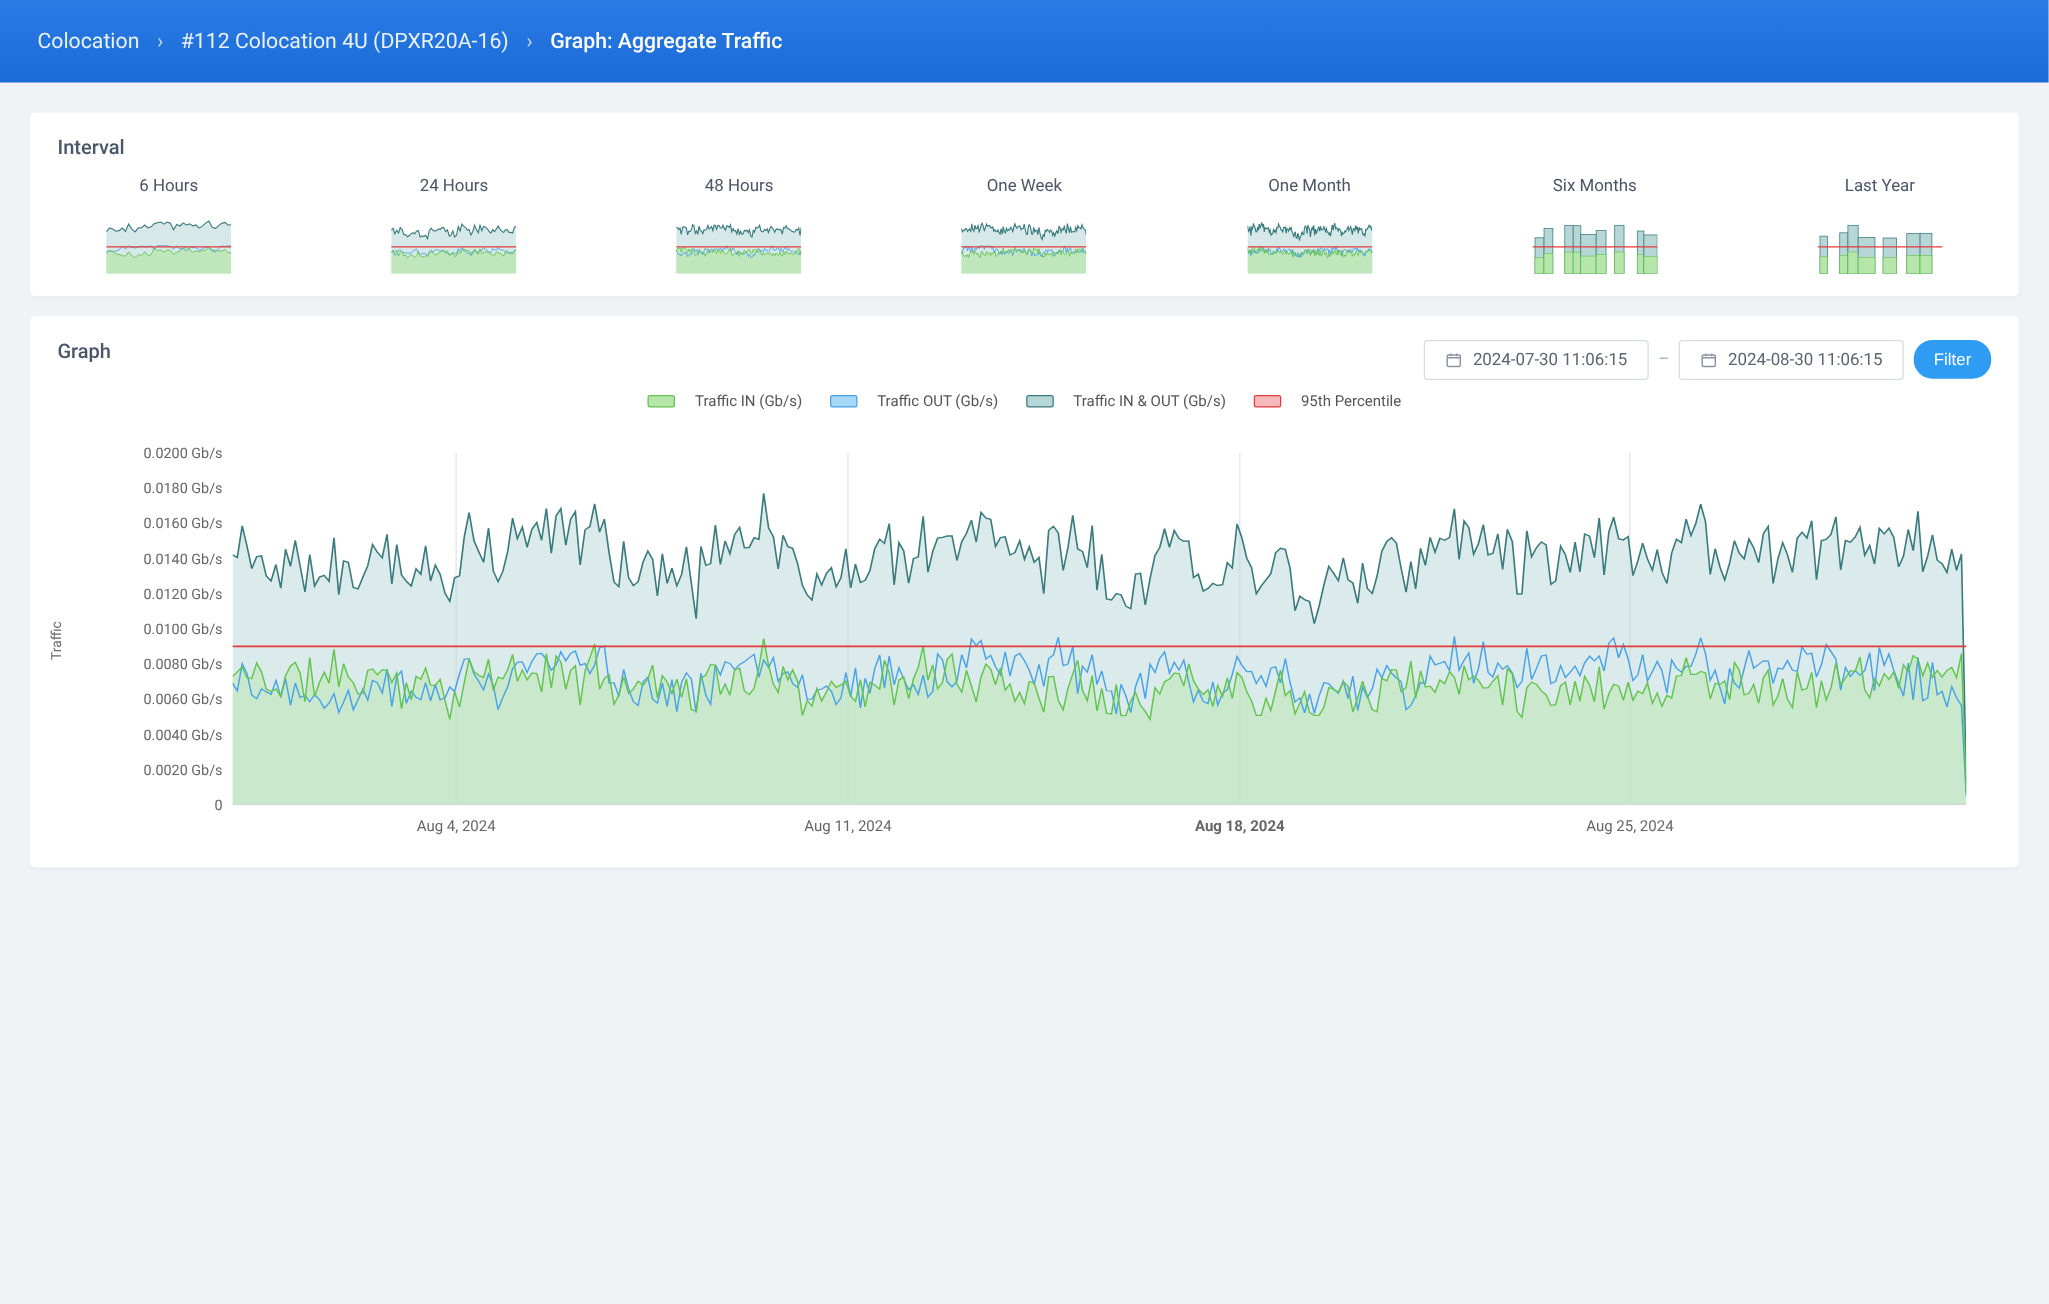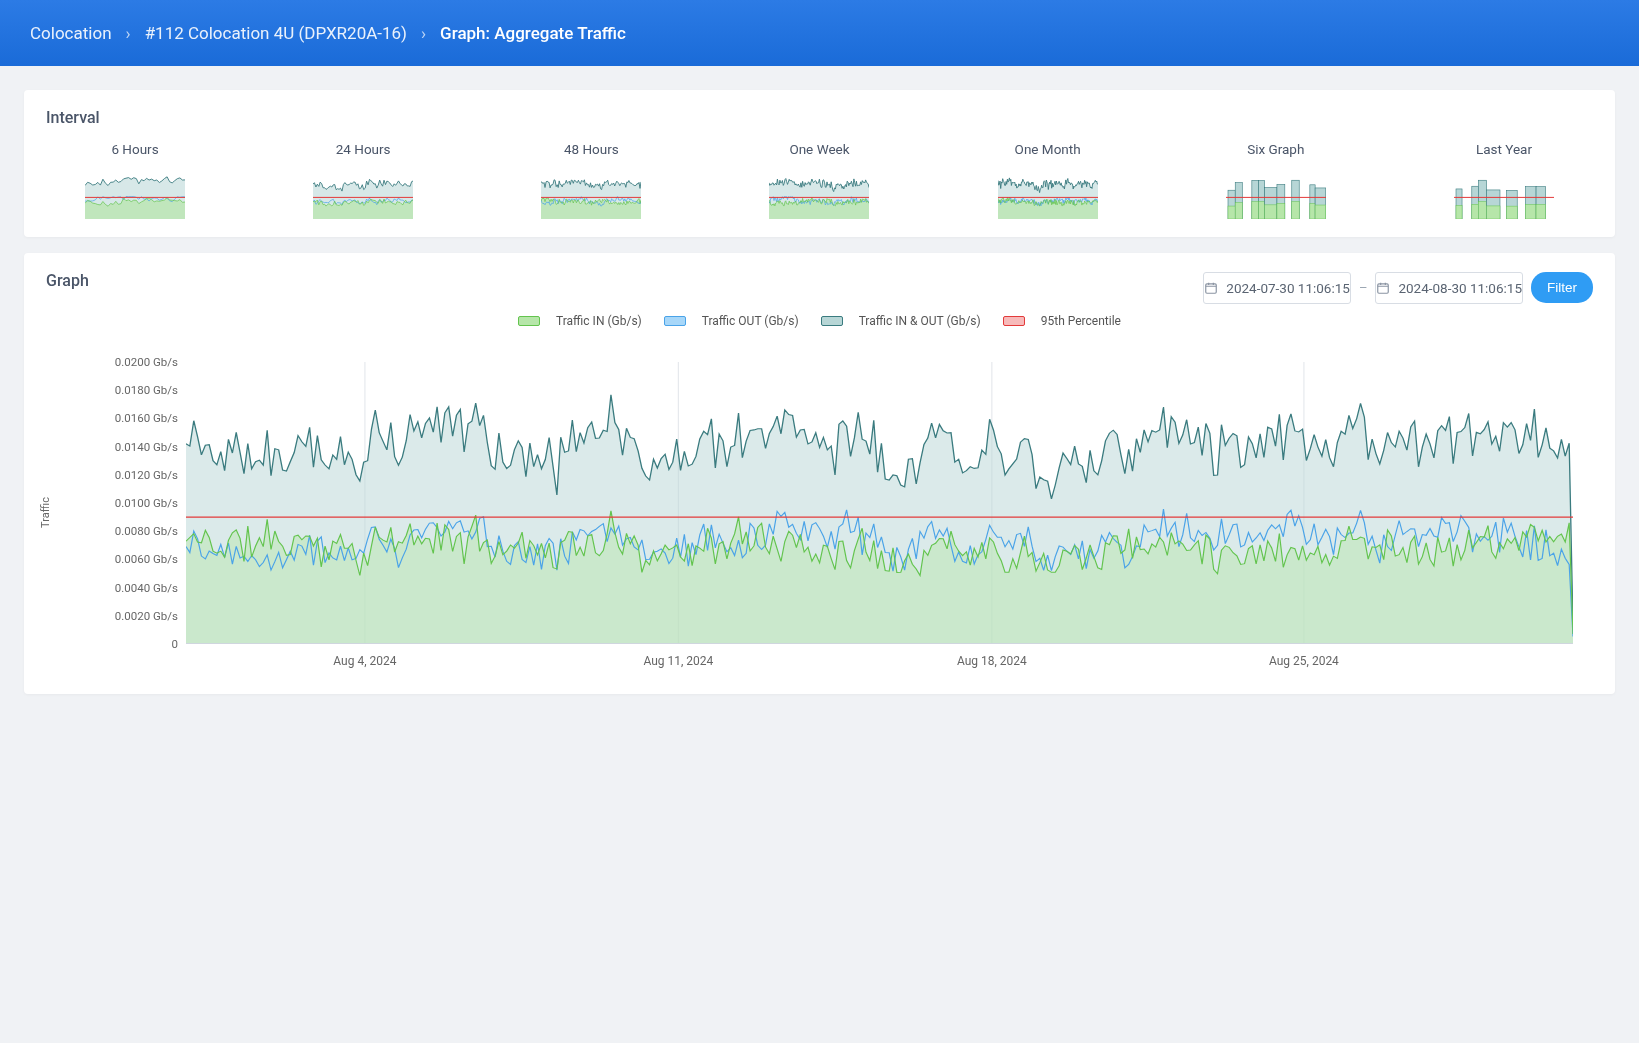--- a/index.html
+++ b/index.html
@@ -10,21 +10,21 @@
   .chev{margin:0 14px;opacity:.7}
   .page{padding:24px}
   .card{background:#fff;border-radius:4px;box-shadow:0 1px 3px rgba(0,0,0,.04);margin-bottom:16px;padding:18px 22px}
   .card h2{font-size:16px;font-weight:500;color:#4a5568;margin-bottom:14px}
   .intervals{display:flex;justify-content:space-between;padding:0 4px}
   .ivl{display:flex;flex-direction:column;align-items:center;width:170px;cursor:pointer}
   .ivl-label{font-size:13.5px;color:#4a5568;margin-bottom:14px}
   .thumb{width:100px;height:48px}
   .graph-head{display:flex;align-items:center;justify-content:space-between;margin-bottom:10px}
   .controls{display:flex;align-items:center;gap:8px}
-  .datebox{display:flex;align-items:center;gap:8px;border:1px solid #d8dde4;border-radius:3px;padding:7px 0;font-size:13.5px;color:#5a6472;background:#fff;cursor:pointer}
+  .datebox{display:flex;align-items:center;gap:8px;border:1px solid #d8dde4;border-radius:3px;padding:7px 16px;font-size:13.5px;color:#5a6472;background:#fff;cursor:pointer}
   .cal{width:14px;height:14px}
   .dash{color:#9aa5b1;font-size:13px}
   .filter-btn{background:#2f9cf4;color:#fff;border:none;border-radius:15px;padding:8px 16px;font-size:13.5px;cursor:pointer}
   .chart-wrap{position:relative;height:340px;margin-left:10px}
   .legend{display:flex;justify-content:center;gap:22px;font-size:12px;color:#555;margin-bottom:8px}
   .legend span{display:inline-flex;align-items:center;gap:16px}
   .swatch{width:22px;height:10px;border:1px solid rgba(0,0,0,.15);border-radius:2px}
   .plot{position:absolute;left:130px;right:20px;top:26px;bottom:32px}
   .yaxis{position:absolute;left:0;top:26px;bottom:32px;width:128px}
   .ylab{position:absolute;left:-26px;top:50%;transform:rotate(-90deg);font-size:11px;color:#666}
@@ -98,21 +98,21 @@
           <svg class="thumb" viewBox="0 0 100 48">
             <path d="M0.0 9.5 L0.7 14.2 L1.3 13.4 L2.0 10.0 L2.7 17.5 L3.4 11.0 L4.0 12.1 L4.7 7.7 L5.4 10.2 L6.0 10.8 L6.7 14.4 L7.4 14.5 L8.1 10.4 L8.7 13.3 L9.4 8.2 L10.1 11.1 L10.7 9.5 L11.4 6.9 L12.1 10.0 L12.8 8.3 L13.4 14.5 L14.1 11.2 L14.8 12.0 L15.4 11.6 L16.1 12.0 L16.8 11.2 L17.4 14.8 L18.1 13.1 L18.8 17.1 L19.5 15.9 L20.1 16.0 L20.8 12.8 L21.5 14.5 L22.1 13.1 L22.8 15.1 L23.5 11.0 L24.2 11.2 L24.8 8.2 L25.5 10.2 L26.2 10.8 L26.8 12.8 L27.5 13.2 L28.2 14.5 L28.9 10.9 L29.5 11.1 L30.2 10.6 L30.9 15.7 L31.5 11.8 L32.2 12.6 L32.9 13.9 L33.6 11.3 L34.2 12.6 L34.9 11.0 L35.6 14.3 L36.2 15.2 L36.9 18.7 L37.6 16.4 L38.3 14.4 L38.9 19.3 L39.6 19.6 L40.3 15.5 L40.9 18.1 L41.6 21.6 L42.3 17.8 L43.0 17.4 L43.6 14.2 L44.3 16.5 L45.0 16.7 L45.6 11.1 L46.3 9.8 L47.0 10.7 L47.7 15.9 L48.3 9.0 L49.0 11.3 L49.7 12.3 L50.3 18.5 L51.0 13.4 L51.7 11.1 L52.3 13.1 L53.0 9.3 L53.7 17.2 L54.4 12.2 L55.0 16.0 L55.7 13.6 L56.4 12.3 L57.0 10.3 L57.7 14.0 L58.4 10.0 L59.1 12.8 L59.7 12.9 L60.4 12.5 L61.1 10.3 L61.7 12.3 L62.4 14.2 L63.1 11.8 L63.8 14.8 L64.4 14.7 L65.1 16.4 L65.8 15.4 L66.4 18.0 L67.1 13.3 L67.8 8.9 L68.5 13.2 L69.1 9.5 L69.8 7.5 L70.5 11.9 L71.1 11.1 L71.8 12.0 L72.5 13.8 L73.2 11.8 L73.8 12.7 L74.5 13.1 L75.2 18.0 L75.8 15.0 L76.5 16.1 L77.2 15.5 L77.9 13.8 L78.5 14.5 L79.2 12.7 L79.9 12.2 L80.5 10.3 L81.2 13.4 L81.9 11.7 L82.6 10.3 L83.2 13.1 L83.9 16.8 L84.6 12.0 L85.2 12.2 L85.9 13.5 L86.6 9.3 L87.2 12.6 L87.9 10.5 L88.6 15.8 L89.3 10.8 L89.9 12.6 L90.6 12.1 L91.3 12.0 L91.9 14.8 L92.6 17.0 L93.3 16.0 L94.0 17.5 L94.6 12.5 L95.3 12.8 L96.0 11.7 L96.6 10.7 L97.3 9.3 L98.0 10.9 L98.7 10.0 L99.3 12.9 L100.0 13.3 L100 48 L0 48 Z" fill="#b7d6d6" fill-opacity="0.55"></path>
             <path d="M0.0 27.3 L0.7 30.4 L1.3 31.7 L2.0 28.8 L2.7 32.0 L3.4 28.2 L4.0 28.4 L4.7 26.6 L5.4 27.1 L6.0 29.3 L6.7 31.8 L7.4 30.7 L8.1 28.1 L8.7 29.7 L9.4 26.1 L10.1 30.0 L10.7 27.8 L11.4 26.1 L12.1 29.5 L12.8 29.5 L13.4 31.8 L14.1 28.6 L14.8 31.2 L15.4 28.9 L16.1 28.5 L16.8 32.0 L17.4 33.2 L18.1 32.5 L18.8 32.8 L19.5 32.3 L20.1 31.2 L20.8 29.6 L21.5 32.0 L22.1 31.1 L22.8 32.0 L23.5 31.1 L24.2 29.3 L24.8 29.6 L25.5 31.0 L26.2 30.1 L26.8 29.9 L27.5 31.2 L28.2 32.7 L28.9 30.9 L29.5 30.0 L30.2 30.0 L30.9 32.5 L31.5 30.5 L32.2 31.3 L32.9 32.8 L33.6 31.3 L34.2 31.3 L34.9 28.9 L35.6 29.9 L36.2 34.6 L36.9 34.2 L37.6 30.8 L38.3 30.8 L38.9 33.3 L39.6 33.0 L40.3 32.5 L40.9 34.5 L41.6 34.9 L42.3 33.6 L43.0 30.6 L43.6 31.4 L44.3 31.9 L45.0 31.7 L45.6 29.7 L46.3 28.7 L47.0 29.8 L47.7 32.2 L48.3 28.3 L49.0 29.2 L49.7 28.5 L50.3 33.4 L51.0 30.8 L51.7 28.9 L52.3 31.3 L53.0 28.7 L53.7 33.8 L54.4 30.7 L55.0 33.1 L55.7 30.8 L56.4 32.5 L57.0 28.5 L57.7 33.5 L58.4 29.5 L59.1 33.9 L59.7 32.4 L60.4 30.3 L61.1 29.2 L61.7 32.8 L62.4 32.6 L63.1 30.9 L63.8 34.7 L64.4 34.7 L65.1 32.3 L65.8 34.3 L66.4 33.5 L67.1 31.1 L67.8 29.7 L68.5 32.5 L69.1 30.1 L69.8 29.0 L70.5 31.1 L71.1 32.6 L71.8 29.9 L72.5 32.9 L73.2 29.1 L73.8 31.0 L74.5 31.8 L75.2 33.9 L75.8 29.4 L76.5 34.3 L77.2 34.9 L77.9 32.9 L78.5 34.0 L79.2 30.4 L79.9 30.7 L80.5 28.8 L81.2 29.9 L81.9 31.0 L82.6 29.7 L83.2 30.4 L83.9 34.1 L84.6 32.0 L85.2 32.5 L85.9 33.1 L86.6 30.0 L87.2 31.1 L87.9 31.5 L88.6 33.4 L89.3 30.0 L89.9 29.9 L90.6 31.2 L91.3 30.1 L91.9 31.0 L92.6 31.7 L93.3 31.7 L94.0 31.4 L94.6 29.8 L95.3 30.6 L96.0 29.0 L96.6 29.0 L97.3 29.6 L98.0 29.6 L98.7 29.9 L99.3 31.5 L100.0 30.3 L100 48 L0 48 Z" fill="#b6e6a9" fill-opacity="0.7"></path>
             <path d="M0.0 9.5 L0.7 14.2 L1.3 13.4 L2.0 10.0 L2.7 17.5 L3.4 11.0 L4.0 12.1 L4.7 7.7 L5.4 10.2 L6.0 10.8 L6.7 14.4 L7.4 14.5 L8.1 10.4 L8.7 13.3 L9.4 8.2 L10.1 11.1 L10.7 9.5 L11.4 6.9 L12.1 10.0 L12.8 8.3 L13.4 14.5 L14.1 11.2 L14.8 12.0 L15.4 11.6 L16.1 12.0 L16.8 11.2 L17.4 14.8 L18.1 13.1 L18.8 17.1 L19.5 15.9 L20.1 16.0 L20.8 12.8 L21.5 14.5 L22.1 13.1 L22.8 15.1 L23.5 11.0 L24.2 11.2 L24.8 8.2 L25.5 10.2 L26.2 10.8 L26.8 12.8 L27.5 13.2 L28.2 14.5 L28.9 10.9 L29.5 11.1 L30.2 10.6 L30.9 15.7 L31.5 11.8 L32.2 12.6 L32.9 13.9 L33.6 11.3 L34.2 12.6 L34.9 11.0 L35.6 14.3 L36.2 15.2 L36.9 18.7 L37.6 16.4 L38.3 14.4 L38.9 19.3 L39.6 19.6 L40.3 15.5 L40.9 18.1 L41.6 21.6 L42.3 17.8 L43.0 17.4 L43.6 14.2 L44.3 16.5 L45.0 16.7 L45.6 11.1 L46.3 9.8 L47.0 10.7 L47.7 15.9 L48.3 9.0 L49.0 11.3 L49.7 12.3 L50.3 18.5 L51.0 13.4 L51.7 11.1 L52.3 13.1 L53.0 9.3 L53.7 17.2 L54.4 12.2 L55.0 16.0 L55.7 13.6 L56.4 12.3 L57.0 10.3 L57.7 14.0 L58.4 10.0 L59.1 12.8 L59.7 12.9 L60.4 12.5 L61.1 10.3 L61.7 12.3 L62.4 14.2 L63.1 11.8 L63.8 14.8 L64.4 14.7 L65.1 16.4 L65.8 15.4 L66.4 18.0 L67.1 13.3 L67.8 8.9 L68.5 13.2 L69.1 9.5 L69.8 7.5 L70.5 11.9 L71.1 11.1 L71.8 12.0 L72.5 13.8 L73.2 11.8 L73.8 12.7 L74.5 13.1 L75.2 18.0 L75.8 15.0 L76.5 16.1 L77.2 15.5 L77.9 13.8 L78.5 14.5 L79.2 12.7 L79.9 12.2 L80.5 10.3 L81.2 13.4 L81.9 11.7 L82.6 10.3 L83.2 13.1 L83.9 16.8 L84.6 12.0 L85.2 12.2 L85.9 13.5 L86.6 9.3 L87.2 12.6 L87.9 10.5 L88.6 15.8 L89.3 10.8 L89.9 12.6 L90.6 12.1 L91.3 12.0 L91.9 14.8 L92.6 17.0 L93.3 16.0 L94.0 17.5 L94.6 12.5 L95.3 12.8 L96.0 11.7 L96.6 10.7 L97.3 9.3 L98.0 10.9 L98.7 10.0 L99.3 12.9 L100.0 13.3" fill="none" stroke="#3a7b7f" stroke-width="0.9"></path>
             <path d="M0.0 30.2 L0.7 31.8 L1.3 29.7 L2.0 29.2 L2.7 33.5 L3.4 30.8 L4.0 31.7 L4.7 29.0 L5.4 31.1 L6.0 29.4 L6.7 30.6 L7.4 31.7 L8.1 30.3 L8.7 31.6 L9.4 30.1 L10.1 29.1 L10.7 29.7 L11.4 28.9 L12.1 28.5 L12.8 26.9 L13.4 30.7 L14.1 30.6 L14.8 28.8 L15.4 30.7 L16.1 31.4 L16.8 27.2 L17.4 29.6 L18.1 28.6 L18.8 32.3 L19.5 31.6 L20.1 32.8 L20.8 31.2 L21.5 30.5 L22.1 30.0 L22.8 31.1 L23.5 27.9 L24.2 29.9 L24.8 26.6 L25.5 27.2 L26.2 28.7 L26.8 30.9 L27.5 30.0 L28.2 29.7 L28.9 28.0 L29.5 29.1 L30.2 28.6 L30.9 31.2 L31.5 29.4 L32.2 29.3 L32.9 29.0 L33.6 28.0 L34.2 29.3 L34.9 30.1 L35.6 32.4 L36.2 28.6 L36.9 32.5 L37.6 33.6 L38.3 31.6 L38.9 34.0 L39.6 34.6 L40.3 31.0 L40.9 31.6 L41.6 34.8 L42.3 32.2 L43.0 34.8 L43.6 30.8 L44.3 32.7 L45.0 33.0 L45.6 29.4 L46.3 29.1 L47.0 29.0 L47.7 31.6 L48.3 28.8 L49.0 30.1 L49.7 31.8 L50.3 33.1 L51.0 30.6 L51.7 30.1 L52.3 29.8 L53.0 28.6 L53.7 31.4 L54.4 29.5 L55.0 31.0 L55.7 30.8 L56.4 27.8 L57.0 29.7 L57.7 28.5 L58.4 28.4 L59.1 27.0 L59.7 28.4 L60.4 30.2 L61.1 29.1 L61.7 27.6 L62.4 29.6 L63.1 28.9 L63.8 28.1 L64.4 28.0 L65.1 32.1 L65.8 29.1 L66.4 32.5 L67.1 30.2 L67.8 27.1 L68.5 28.7 L69.1 27.4 L69.8 26.5 L70.5 28.8 L71.1 26.5 L71.8 30.0 L72.5 28.9 L73.2 30.7 L73.8 29.7 L74.5 29.3 L75.2 32.1 L75.8 33.7 L76.5 29.9 L77.2 28.6 L77.9 28.9 L78.5 28.6 L79.2 30.3 L79.9 29.5 L80.5 29.6 L81.2 31.5 L81.9 28.6 L82.6 28.6 L83.2 30.7 L83.9 30.7 L84.6 28.0 L85.2 27.7 L85.9 28.4 L86.6 27.3 L87.2 29.5 L87.9 27.0 L88.6 30.5 L89.3 28.8 L89.9 30.8 L90.6 28.9 L91.3 29.9 L91.9 31.8 L92.6 33.3 L93.3 32.3 L94.0 34.0 L94.6 30.7 L95.3 30.2 L96.0 30.6 L96.6 29.7 L97.3 27.8 L98.0 29.3 L98.7 28.2 L99.3 29.3 L100.0 31.0" fill="none" stroke="#4aa3e8" stroke-width="0.7"></path>
             <path d="M0.0 27.3 L0.7 30.4 L1.3 31.7 L2.0 28.8 L2.7 32.0 L3.4 28.2 L4.0 28.4 L4.7 26.6 L5.4 27.1 L6.0 29.3 L6.7 31.8 L7.4 30.7 L8.1 28.1 L8.7 29.7 L9.4 26.1 L10.1 30.0 L10.7 27.8 L11.4 26.1 L12.1 29.5 L12.8 29.5 L13.4 31.8 L14.1 28.6 L14.8 31.2 L15.4 28.9 L16.1 28.5 L16.8 32.0 L17.4 33.2 L18.1 32.5 L18.8 32.8 L19.5 32.3 L20.1 31.2 L20.8 29.6 L21.5 32.0 L22.1 31.1 L22.8 32.0 L23.5 31.1 L24.2 29.3 L24.8 29.6 L25.5 31.0 L26.2 30.1 L26.8 29.9 L27.5 31.2 L28.2 32.7 L28.9 30.9 L29.5 30.0 L30.2 30.0 L30.9 32.5 L31.5 30.5 L32.2 31.3 L32.9 32.8 L33.6 31.3 L34.2 31.3 L34.9 28.9 L35.6 29.9 L36.2 34.6 L36.9 34.2 L37.6 30.8 L38.3 30.8 L38.9 33.3 L39.6 33.0 L40.3 32.5 L40.9 34.5 L41.6 34.9 L42.3 33.6 L43.0 30.6 L43.6 31.4 L44.3 31.9 L45.0 31.7 L45.6 29.7 L46.3 28.7 L47.0 29.8 L47.7 32.2 L48.3 28.3 L49.0 29.2 L49.7 28.5 L50.3 33.4 L51.0 30.8 L51.7 28.9 L52.3 31.3 L53.0 28.7 L53.7 33.8 L54.4 30.7 L55.0 33.1 L55.7 30.8 L56.4 32.5 L57.0 28.5 L57.7 33.5 L58.4 29.5 L59.1 33.9 L59.7 32.4 L60.4 30.3 L61.1 29.2 L61.7 32.8 L62.4 32.6 L63.1 30.9 L63.8 34.7 L64.4 34.7 L65.1 32.3 L65.8 34.3 L66.4 33.5 L67.1 31.1 L67.8 29.7 L68.5 32.5 L69.1 30.1 L69.8 29.0 L70.5 31.1 L71.1 32.6 L71.8 29.9 L72.5 32.9 L73.2 29.1 L73.8 31.0 L74.5 31.8 L75.2 33.9 L75.8 29.4 L76.5 34.3 L77.2 34.9 L77.9 32.9 L78.5 34.0 L79.2 30.4 L79.9 30.7 L80.5 28.8 L81.2 29.9 L81.9 31.0 L82.6 29.7 L83.2 30.4 L83.9 34.1 L84.6 32.0 L85.2 32.5 L85.9 33.1 L86.6 30.0 L87.2 31.1 L87.9 31.5 L88.6 33.4 L89.3 30.0 L89.9 29.9 L90.6 31.2 L91.3 30.1 L91.9 31.0 L92.6 31.7 L93.3 31.7 L94.0 31.4 L94.6 29.8 L95.3 30.6 L96.0 29.0 L96.6 29.0 L97.3 29.6 L98.0 29.6 L98.7 29.9 L99.3 31.5 L100.0 30.3" fill="none" stroke="#63c44e" stroke-width="0.7"></path>
             <line x1="0" x2="100" y1="26.400000000000002" y2="26.400000000000002" stroke="#e33a3a" stroke-width="1"></line>
           </svg>
         </div>
         <div class="ivl">
-          <div class="ivl-label">Six Graph</div>
+          <div class="ivl-label">Six Months</div>
           <svg class="thumb" viewBox="0 0 100 48">
             <rect x="2" y="19.222476756200194" width="7.235386265441775" height="28.777523243799806" fill="#b7d6d6" stroke="#3a7b7f" stroke-width="0.6"></rect>
             <rect x="2" y="35.05011454029009" width="7.235386265441775" height="12.949885459709913" fill="#b6e6a9" stroke="#63c44e" stroke-width="0.5"></rect>
             <rect x="9.235386265441775" y="11.667712795548141" width="7.054085588082671" height="36.33228720445186" fill="#b7d6d6" stroke="#3a7b7f" stroke-width="0.6"></rect>
             <rect x="9.235386265441775" y="31.65047075799666" width="7.054085588082671" height="16.34952924200334" fill="#b6e6a9" stroke="#63c44e" stroke-width="0.5"></rect>
             <rect x="25.835451263934374" y="9.435167284682393" width="6.732561798766255" height="38.56483271531761" fill="#b7d6d6" stroke="#3a7b7f" stroke-width="0.6"></rect>
             <rect x="25.835451263934374" y="30.645825278107075" width="6.732561798766255" height="17.354174721892925" fill="#b6e6a9" stroke="#63c44e" stroke-width="0.5"></rect>
             <rect x="32.56801306270063" y="9.554093685466796" width="6.053859974257648" height="38.445906314533204" fill="#b7d6d6" stroke="#3a7b7f" stroke-width="0.6"></rect>
             <rect x="32.56801306270063" y="30.69934215846006" width="6.053859974257648" height="17.30065784153994" fill="#b6e6a9" stroke="#63c44e" stroke-width="0.5"></rect>
             <rect x="38.62187303695828" y="16.559095602482557" width="12.319472437724471" height="31.440904397517443" fill="#b7d6d6" stroke="#3a7b7f" stroke-width="0.6"></rect>
@@ -219,19 +219,19 @@
             <path d="M0.0 81.8 L3.2 84.1 L6.5 58.7 L9.7 74.9 L12.9 92.9 L16.2 83.2 L19.4 82.6 L22.6 98.7 L25.8 102.8 L29.1 89.6 L32.3 108.6 L35.5 77.4 L38.8 91.0 L42.0 70.3 L45.2 90.4 L48.5 111.6 L51.7 81.6 L54.9 106.8 L58.2 99.7 L61.4 98.3 L64.6 103.1 L67.9 68.2 L71.1 113.7 L74.3 86.7 L77.5 87.8 L80.8 108.0 L84.0 109.1 L87.2 99.8 L90.5 90.5 L93.7 73.6 L96.9 79.8 L100.2 84.3 L103.4 65.4 L106.6 105.2 L109.9 73.6 L113.1 97.8 L116.3 103.0 L119.6 106.8 L122.8 93.0 L126.0 97.3 L129.2 74.6 L132.5 102.8 L135.7 90.1 L138.9 97.3 L142.2 112.7 L145.4 119.1 L148.6 100.2 L151.9 98.7 L155.1 67.3 L158.3 48.0 L161.6 70.6 L164.8 79.4 L168.0 87.9 L171.3 60.5 L174.5 94.7 L177.7 103.3 L180.9 95.1 L184.2 78.7 L187.4 52.5 L190.6 69.0 L193.9 59.7 L197.1 75.8 L200.3 61.5 L203.6 56.0 L206.8 70.2 L210.0 44.8 L213.3 80.5 L216.5 50.8 L219.7 44.9 L223.0 74.2 L226.2 53.3 L229.4 47.4 L232.6 90.0 L235.9 61.8 L239.1 59.3 L242.3 41.1 L245.6 63.7 L248.8 53.3 L252.0 80.5 L255.3 103.7 L258.5 107.3 L261.7 71.1 L265.0 100.1 L268.2 106.5 L271.4 103.3 L274.7 87.6 L277.9 78.8 L281.1 85.5 L284.3 114.8 L287.6 81.0 L290.8 104.7 L294.0 92.6 L297.3 106.7 L300.5 97.5 L303.7 75.5 L307.0 104.6 L310.2 133.0 L313.4 75.2 L316.7 90.3 L319.9 88.9 L323.1 58.0 L326.4 89.6 L329.6 70.7 L332.8 81.0 L336.0 65.6 L339.3 60.0 L342.5 76.3 L345.7 76.0 L349.0 68.2 L352.2 69.4 L355.4 32.7 L358.7 60.5 L361.9 67.4 L365.1 93.2 L368.4 66.2 L371.6 75.4 L374.8 76.7 L378.1 88.9 L381.3 106.3 L384.5 114.0 L387.7 118.0 L391.0 97.2 L394.2 106.0 L397.4 96.6 L400.7 92.2 L403.9 107.4 L407.1 100.2 L410.4 77.1 L413.6 108.4 L416.8 89.3 L420.1 104.0 L423.3 102.2 L426.5 94.4 L429.7 77.0 L433.0 69.3 L436.2 72.7 L439.4 56.9 L442.7 105.9 L445.9 72.1 L449.1 78.8 L452.4 104.6 L455.6 85.0 L458.8 83.4 L462.1 51.1 L465.3 95.7 L468.5 79.2 L471.8 68.4 L475.0 67.9 L478.2 66.8 L481.4 66.7 L484.7 86.4 L487.9 71.4 L491.1 64.6 L494.4 54.1 L497.6 71.8 L500.8 47.9 L504.1 52.5 L507.3 53.5 L510.5 75.2 L513.8 68.0 L517.0 67.4 L520.2 82.0 L523.5 80.0 L526.7 70.7 L529.9 85.4 L533.1 75.4 L536.4 87.8 L539.6 84.0 L542.8 113.0 L546.1 62.2 L549.3 59.0 L552.5 64.3 L555.8 94.4 L559.0 75.9 L562.2 50.3 L565.5 77.2 L568.7 79.1 L571.9 92.1 L575.2 58.4 L578.4 110.2 L581.6 81.4 L584.8 117.1 L588.1 118.0 L591.3 112.9 L594.5 113.8 L597.8 123.1 L601.0 124.9 L604.2 97.3 L607.5 96.6 L610.7 122.0 L613.9 100.9 L617.2 82.4 L620.4 76.0 L623.6 61.0 L626.9 75.8 L630.1 62.4 L633.3 68.8 L636.5 71.0 L639.8 70.7 L643.0 100.1 L646.2 97.2 L649.5 110.9 L652.7 108.7 L655.9 104.7 L659.2 106.4 L662.4 105.8 L665.6 88.1 L668.9 92.4 L672.1 57.2 L675.3 68.0 L678.6 84.6 L681.8 91.9 L685.0 113.1 L688.2 106.9 L691.5 101.9 L694.7 97.0 L697.9 80.2 L701.2 76.6 L704.4 77.4 L707.6 92.7 L710.9 126.6 L714.1 115.0 L717.3 117.7 L720.6 119.2 L723.8 136.9 L727.0 123.0 L730.3 105.6 L733.5 91.1 L736.7 96.5 L739.9 102.6 L743.2 84.2 L746.4 101.9 L749.6 104.4 L752.9 120.6 L756.1 88.4 L759.3 108.8 L762.6 112.8 L765.8 98.8 L769.0 78.9 L772.3 71.2 L775.5 68.2 L778.7 72.4 L781.9 92.6 L785.2 111.7 L788.4 87.3 L791.6 109.2 L794.9 76.7 L798.1 90.3 L801.3 67.9 L804.6 79.8 L807.8 68.6 L811.0 70.2 L814.3 67.9 L817.5 45.0 L820.7 85.6 L824.0 54.8 L827.2 60.2 L830.4 81.4 L833.6 73.0 L836.9 57.7 L840.1 82.0 L843.3 80.6 L846.6 65.1 L849.8 93.5 L853.0 61.5 L856.3 71.4 L859.5 113.3 L862.7 113.0 L866.0 62.7 L869.2 83.4 L872.4 76.2 L875.7 71.5 L878.9 73.9 L882.1 105.5 L885.3 102.7 L888.6 75.0 L891.8 81.7 L895.0 95.9 L898.3 71.7 L901.5 95.5 L904.7 65.2 L908.0 66.9 L911.2 84.1 L914.4 52.4 L917.7 98.0 L920.9 63.4 L924.1 51.8 L927.4 68.9 L930.6 69.9 L933.8 67.2 L937.0 98.5 L940.3 86.7 L943.5 72.6 L946.7 85.1 L950.0 94.1 L953.2 77.7 L956.4 95.7 L959.7 104.8 L962.9 80.5 L966.1 69.3 L969.4 72.1 L972.6 53.3 L975.8 66.5 L979.1 56.6 L982.3 41.4 L985.5 55.0 L988.7 97.6 L992.0 77.0 L995.2 91.6 L998.4 101.9 L1001.7 88.3 L1004.9 70.5 L1008.1 80.6 L1011.4 85.0 L1014.6 69.2 L1017.8 76.1 L1021.1 88.1 L1024.3 64.9 L1027.5 59.1 L1030.8 104.8 L1034.0 85.1 L1037.2 72.1 L1040.4 81.9 L1043.7 95.9 L1046.9 68.6 L1050.1 63.7 L1053.4 68.4 L1056.6 54.6 L1059.8 101.8 L1063.1 70.4 L1066.3 69.5 L1069.5 65.6 L1072.8 51.5 L1076.0 94.0 L1079.2 70.4 L1082.5 71.8 L1085.7 67.6 L1088.9 59.9 L1092.1 82.1 L1095.4 74.4 L1098.6 89.3 L1101.8 60.7 L1105.1 65.1 L1108.3 60.6 L1111.5 67.8 L1114.8 91.5 L1118.0 82.8 L1121.2 61.6 L1124.5 78.5 L1127.7 47.1 L1130.9 95.4 L1134.2 82.8 L1137.4 65.9 L1140.6 86.2 L1143.8 88.9 L1147.1 95.9 L1150.3 77.3 L1153.5 94.2 L1156.8 81.2 L1160.0 264.8" fill="none" stroke="#3a7b7f" stroke-width="1.1"></path>
             <path d="M0.0 184.5 L3.2 190.6 L6.5 169.1 L9.7 176.9 L12.9 194.1 L16.2 196.9 L19.4 189.0 L22.6 191.5 L25.8 193.5 L29.1 182.5 L32.3 195.3 L35.5 181.0 L38.8 202.1 L42.0 184.4 L45.2 196.0 L48.5 194.2 L51.7 199.4 L54.9 193.6 L58.2 197.7 L61.4 204.6 L64.6 200.5 L67.9 192.8 L71.1 208.1 L74.3 199.7 L77.5 190.3 L80.8 205.8 L84.0 197.8 L87.2 189.3 L90.5 198.2 L93.7 182.4 L96.9 184.1 L100.2 192.4 L103.4 173.2 L106.6 203.2 L109.9 179.3 L113.1 174.9 L116.3 200.7 L119.6 191.0 L122.8 195.9 L126.0 197.9 L129.2 184.1 L132.5 198.6 L135.7 185.8 L138.9 197.9 L142.2 196.3 L145.4 187.6 L148.6 191.2 L151.9 177.0 L155.1 165.4 L158.3 164.9 L161.6 177.3 L164.8 183.2 L168.0 190.0 L171.3 177.1 L174.5 186.6 L177.7 205.6 L180.9 195.9 L184.2 187.2 L187.4 172.9 L190.6 167.9 L193.9 167.5 L197.1 175.9 L200.3 167.2 L203.6 161.1 L206.8 160.7 L210.0 165.7 L213.3 174.1 L216.5 169.9 L219.7 159.4 L223.0 166.7 L226.2 160.8 L229.4 158.8 L232.6 170.1 L235.9 168.9 L239.1 177.0 L242.3 170.0 L245.6 156.3 L248.8 154.7 L252.0 184.6 L255.3 184.3 L258.5 195.2 L261.7 173.6 L265.0 189.2 L268.2 199.3 L271.4 202.4 L274.7 183.4 L277.9 179.7 L281.1 197.4 L284.3 200.5 L287.6 184.5 L290.8 203.1 L294.0 181.7 L297.3 207.4 L300.5 183.7 L303.7 176.4 L307.0 181.1 L310.2 208.1 L313.4 176.7 L316.7 194.2 L319.9 201.5 L323.1 169.8 L326.4 178.0 L329.6 167.5 L332.8 168.8 L336.0 173.7 L339.3 169.5 L342.5 167.5 L345.7 164.3 L349.0 161.6 L352.2 179.7 L355.4 165.9 L358.7 172.0 L361.9 164.0 L365.1 183.2 L368.4 176.8 L371.6 175.5 L374.8 184.9 L378.1 187.9 L381.3 177.8 L384.5 197.5 L387.7 197.2 L391.0 190.2 L394.2 189.2 L397.4 186.9 L400.7 191.1 L403.9 201.6 L407.1 196.2 L410.4 176.0 L413.6 195.3 L416.8 172.2 L420.1 204.3 L423.3 180.6 L426.5 192.6 L429.7 172.9 L433.0 162.0 L436.2 188.5 L439.4 162.8 L442.7 185.9 L445.9 172.2 L449.1 181.1 L452.4 189.8 L455.6 185.8 L458.8 193.5 L462.1 178.1 L465.3 195.7 L468.5 191.3 L471.8 161.3 L475.0 166.0 L478.2 183.3 L481.4 187.5 L484.7 183.1 L487.9 161.8 L491.1 172.4 L494.4 149.3 L497.6 154.4 L500.8 150.4 L504.1 165.2 L507.3 162.3 L510.5 171.4 L513.8 177.8 L517.0 159.4 L520.2 178.8 L523.5 162.9 L526.7 160.7 L529.9 166.6 L533.1 174.2 L536.4 185.4 L539.6 169.4 L542.8 187.2 L546.1 164.9 L549.3 161.9 L552.5 147.8 L555.8 170.5 L559.0 169.2 L562.2 155.2 L565.5 192.9 L568.7 171.0 L571.9 175.6 L575.2 161.8 L578.4 185.5 L581.6 174.8 L584.8 190.6 L588.1 190.8 L591.3 209.2 L594.5 185.4 L597.8 194.8 L601.0 208.1 L604.2 187.2 L607.5 176.4 L610.7 196.9 L613.9 169.4 L617.2 176.1 L620.4 164.7 L623.6 159.6 L626.9 176.5 L630.1 167.9 L633.3 174.1 L636.5 166.2 L639.8 183.6 L643.0 199.4 L646.2 190.1 L649.5 199.3 L652.7 200.9 L655.9 183.5 L659.2 202.0 L662.4 192.8 L665.6 189.8 L668.9 177.6 L672.1 163.2 L675.3 170.1 L678.6 175.3 L681.8 175.2 L685.0 184.8 L688.2 178.6 L691.5 187.1 L694.7 172.6 L697.9 171.4 L701.2 184.4 L704.4 164.8 L707.6 184.2 L710.9 199.5 L714.1 196.3 L717.3 208.3 L720.6 193.1 L723.8 208.6 L727.0 194.7 L730.3 184.0 L733.5 185.1 L736.7 189.2 L739.9 192.6 L743.2 182.8 L746.4 196.8 L749.6 178.8 L752.9 206.6 L756.1 187.5 L759.3 196.1 L762.6 189.0 L765.8 173.3 L769.0 180.2 L772.3 170.5 L775.5 176.5 L778.7 180.4 L781.9 183.2 L785.2 205.8 L788.4 202.4 L791.6 194.7 L794.9 183.9 L798.1 184.7 L801.3 162.9 L804.6 169.9 L807.8 168.6 L811.0 167.2 L814.3 174.6 L817.5 147.1 L820.7 174.0 L824.0 166.2 L827.2 160.3 L830.4 184.6 L833.6 172.9 L836.9 151.3 L840.1 175.9 L843.3 179.6 L846.6 168.4 L849.8 173.4 L853.0 170.5 L856.3 176.3 L859.5 188.0 L862.7 183.2 L866.0 156.7 L869.2 181.6 L872.4 172.9 L875.7 162.8 L878.9 162.1 L882.1 185.0 L885.3 183.0 L888.6 170.5 L891.8 180.0 L895.0 175.9 L898.3 170.8 L901.5 178.5 L904.7 168.3 L908.0 162.9 L911.2 166.7 L914.4 162.9 L917.7 174.8 L920.9 152.5 L924.1 148.3 L927.4 164.2 L930.6 153.7 L933.8 165.4 L937.0 182.3 L940.3 177.8 L943.5 161.7 L946.7 182.8 L950.0 175.3 L953.2 167.2 L956.4 174.6 L959.7 192.6 L962.9 166.0 L966.1 172.5 L969.4 175.6 L972.6 171.1 L975.8 171.1 L979.1 161.1 L982.3 148.3 L985.5 160.7 L988.7 182.4 L992.0 174.2 L995.2 188.1 L998.4 201.1 L1001.7 172.7 L1004.9 184.6 L1008.1 188.5 L1011.4 173.0 L1014.6 158.5 L1017.8 172.6 L1021.1 169.5 L1024.3 166.7 L1027.5 166.9 L1030.8 184.7 L1034.0 172.5 L1037.2 173.3 L1040.4 166.5 L1043.7 174.0 L1046.9 175.2 L1050.1 155.6 L1053.4 161.5 L1056.6 160.7 L1059.8 179.7 L1063.1 169.8 L1066.3 153.7 L1069.5 159.3 L1072.8 165.4 L1076.0 190.1 L1079.2 172.0 L1082.5 179.2 L1085.7 174.5 L1088.9 178.3 L1092.1 174.3 L1095.4 160.1 L1098.6 190.5 L1101.8 156.0 L1105.1 170.2 L1108.3 161.2 L1111.5 174.3 L1114.8 184.8 L1118.0 195.0 L1121.2 168.5 L1124.5 198.0 L1127.7 163.9 L1130.9 198.5 L1134.2 196.4 L1137.4 167.9 L1140.6 193.8 L1143.8 191.1 L1147.1 203.6 L1150.3 187.2 L1153.5 196.2 L1156.8 202.4 L1160.0 274.6" fill="none" stroke="#4aa3e8" stroke-width="1"></path>
             <path d="M0.0 179.3 L3.2 175.5 L6.5 171.6 L9.7 180.1 L12.9 180.8 L16.2 168.3 L19.4 175.5 L22.6 189.2 L25.8 191.2 L29.1 189.1 L32.3 195.3 L35.5 178.4 L38.8 170.9 L42.0 167.9 L45.2 176.4 L48.5 199.4 L51.7 164.1 L54.9 195.2 L58.2 184.0 L61.4 175.7 L64.6 184.6 L67.9 157.4 L71.1 187.5 L74.3 169.0 L77.5 179.5 L80.8 184.2 L84.0 193.3 L87.2 192.5 L90.5 174.3 L93.7 173.2 L96.9 177.8 L100.2 173.9 L103.4 174.2 L106.6 184.0 L109.9 176.3 L113.1 204.9 L116.3 184.2 L119.6 197.8 L122.8 179.1 L126.0 181.4 L129.2 172.5 L132.5 186.2 L135.7 186.3 L138.9 181.5 L142.2 198.5 L145.4 213.5 L148.6 191.1 L151.9 203.6 L155.1 183.9 L158.3 165.1 L161.6 175.3 L164.8 178.2 L168.0 180.0 L171.3 165.4 L174.5 190.1 L177.7 179.7 L180.9 181.1 L184.2 173.5 L187.4 161.6 L190.6 183.1 L193.9 174.1 L197.1 181.8 L200.3 176.3 L203.6 176.9 L206.8 191.5 L210.0 161.1 L213.3 188.4 L216.5 162.8 L219.7 167.5 L223.0 189.5 L226.2 174.4 L229.4 170.6 L232.6 201.9 L235.9 174.8 L239.1 164.3 L242.3 153.1 L245.6 189.4 L248.8 180.6 L252.0 177.9 L255.3 201.4 L258.5 194.1 L261.7 179.5 L265.0 192.8 L268.2 189.1 L271.4 183.0 L274.7 186.2 L277.9 181.1 L281.1 170.1 L284.3 196.3 L287.6 178.5 L290.8 183.6 L294.0 192.8 L297.3 181.3 L300.5 195.9 L303.7 181.1 L307.0 205.6 L310.2 206.9 L313.4 180.5 L316.7 178.1 L319.9 169.5 L323.1 170.2 L326.4 193.6 L329.6 185.2 L332.8 194.2 L336.0 174.0 L339.3 172.5 L342.5 190.8 L345.7 193.7 L349.0 188.6 L352.2 171.8 L355.4 148.8 L358.7 170.5 L361.9 185.3 L365.1 192.0 L368.4 171.3 L371.6 181.8 L374.8 173.8 L378.1 183.0 L381.3 210.4 L384.5 198.5 L387.7 202.8 L391.0 188.9 L394.2 198.8 L397.4 191.7 L400.7 183.1 L403.9 187.9 L407.1 185.9 L410.4 183.0 L413.6 195.0 L416.8 199.1 L420.1 181.7 L423.3 203.6 L426.5 183.8 L429.7 186.1 L433.0 189.3 L436.2 166.2 L439.4 176.1 L442.7 202.0 L445.9 181.9 L449.1 179.7 L452.4 196.8 L455.6 181.2 L458.8 171.9 L462.1 154.9 L465.3 182.0 L468.5 169.9 L471.8 189.0 L475.0 183.9 L478.2 165.5 L481.4 161.2 L484.7 185.2 L487.9 191.7 L491.1 174.2 L494.4 186.8 L497.6 199.5 L500.8 179.5 L504.1 169.3 L507.3 173.2 L510.5 185.7 L513.8 172.3 L517.0 190.0 L520.2 185.2 L523.5 199.1 L526.7 192.0 L529.9 200.8 L533.1 183.2 L536.4 184.4 L539.6 196.6 L542.8 207.7 L546.1 179.4 L549.3 179.1 L552.5 198.5 L555.8 205.9 L559.0 188.7 L562.2 177.1 L565.5 166.2 L568.7 190.2 L571.9 198.5 L575.2 178.5 L578.4 206.7 L581.6 188.6 L584.8 208.5 L588.1 209.2 L591.3 185.7 L594.5 210.4 L597.8 210.3 L601.0 198.8 L604.2 192.1 L607.5 202.2 L610.7 207.1 L613.9 213.5 L617.2 188.3 L620.4 193.3 L623.6 183.3 L626.9 181.3 L630.1 176.5 L633.3 176.8 L636.5 186.8 L639.8 169.1 L643.0 182.7 L646.2 189.1 L649.5 193.6 L652.7 189.8 L655.9 203.2 L659.2 186.3 L662.4 195.0 L665.6 180.3 L668.9 196.8 L672.1 176.0 L675.3 179.9 L678.6 191.3 L681.8 198.7 L685.0 210.3 L688.2 210.3 L691.5 196.7 L694.7 206.4 L697.9 190.8 L701.2 174.1 L704.4 194.6 L707.6 190.5 L710.9 209.1 L714.1 200.7 L717.3 191.4 L720.6 208.0 L723.8 210.3 L727.0 210.3 L730.3 203.6 L733.5 188.0 L736.7 189.3 L739.9 192.0 L743.2 183.4 L746.4 187.1 L749.6 207.6 L752.9 196.0 L756.1 182.9 L759.3 194.7 L762.6 205.8 L765.8 207.5 L769.0 180.7 L772.3 182.7 L775.5 173.7 L778.7 174.0 L781.9 191.4 L785.2 187.9 L788.4 166.9 L791.6 196.5 L794.9 174.8 L798.1 187.6 L801.3 187.0 L804.6 191.9 L807.8 182.0 L811.0 185.0 L814.3 175.3 L817.5 179.9 L820.7 193.5 L824.0 170.6 L827.2 181.9 L830.4 178.9 L833.6 182.1 L836.9 188.4 L840.1 188.1 L843.3 183.0 L846.6 178.7 L849.8 202.1 L853.0 173.1 L856.3 177.1 L859.5 207.3 L862.7 211.8 L866.0 188.1 L869.2 183.8 L872.4 185.3 L875.7 190.7 L878.9 193.8 L882.1 202.5 L885.3 201.7 L888.6 186.5 L891.8 183.8 L895.0 202.0 L898.3 182.9 L901.5 198.9 L904.7 179.0 L908.0 186.0 L911.2 199.4 L914.4 171.5 L917.7 205.3 L920.9 192.9 L924.1 185.5 L927.4 186.7 L930.6 198.2 L933.8 183.8 L937.0 198.2 L940.3 190.9 L943.5 192.8 L946.7 184.3 L950.0 200.8 L953.2 192.5 L956.4 203.1 L959.7 194.2 L962.9 196.5 L966.1 178.8 L969.4 178.5 L972.6 164.2 L975.8 177.5 L979.1 177.5 L982.3 175.1 L985.5 176.3 L988.7 197.2 L992.0 184.8 L995.2 185.5 L998.4 182.8 L1001.7 197.7 L1004.9 167.9 L1008.1 174.0 L1011.4 194.0 L1014.6 192.7 L1017.8 185.5 L1021.1 200.6 L1024.3 180.2 L1027.5 174.1 L1030.8 202.1 L1034.0 194.6 L1037.2 180.9 L1040.4 197.4 L1043.7 204.0 L1046.9 175.4 L1050.1 190.1 L1053.4 188.9 L1056.6 175.9 L1059.8 204.1 L1063.1 182.6 L1066.3 197.9 L1069.5 188.3 L1072.8 168.2 L1076.0 185.8 L1079.2 180.4 L1082.5 174.6 L1085.7 175.1 L1088.9 163.6 L1092.1 189.9 L1095.4 196.3 L1098.6 180.8 L1101.8 186.7 L1105.1 176.9 L1108.3 181.4 L1111.5 175.6 L1114.8 188.7 L1118.0 169.8 L1121.2 175.1 L1124.5 162.5 L1127.7 165.3 L1130.9 178.8 L1134.2 168.3 L1137.4 179.9 L1140.6 174.4 L1143.8 179.7 L1147.1 174.3 L1150.3 172.0 L1153.5 180.0 L1156.8 160.8 L1160.0 272.1" fill="none" stroke="#63c44e" stroke-width="1"></path>
             <line x1="0" x2="1160" y1="155.10000000000002" y2="155.10000000000002" stroke="#e33a3a" stroke-width="1.4"></line>
             <line x1="0" x2="1160" y1="281.5" y2="281.5" stroke="#cfd6de" stroke-width="1"></line>
           </svg>
         </div>
       <div class="xaxis" id="xaxis">
           <div class="xtick" style="left: 12.9%;">Aug 4, 2024</div>
           <div class="xtick" style="left: 35.5%;">Aug 11, 2024</div>
-          <div class="xtick" style="left: 58.1%;">Aug 18, 2024</div>
+          <div class="xtick" style="left: 58.1%; font-weight: bold;">Aug 18, 2024</div>
           <div class="xtick" style="left: 80.6%;">Aug 25, 2024</div>
         </div>
     </div>
   </div>
 
 </div>
 
 </body></html>

